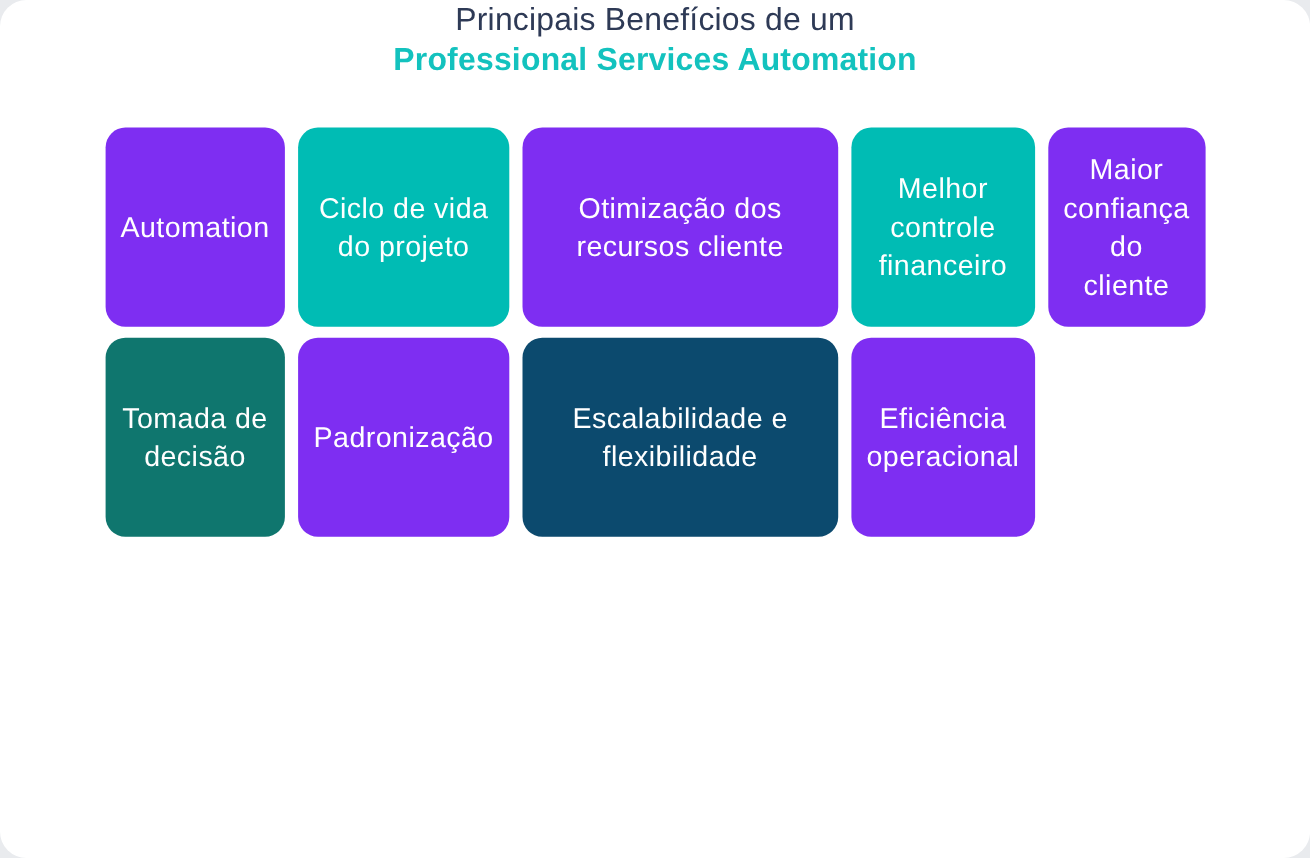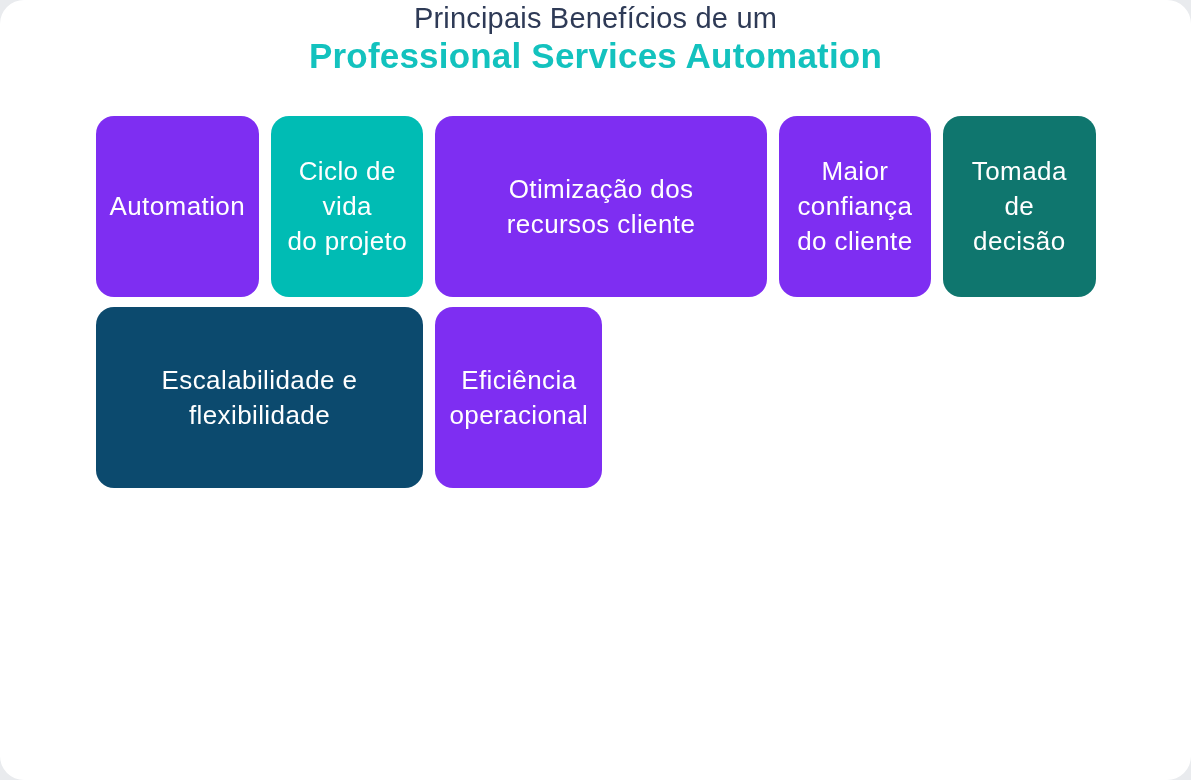--- a/index.html
+++ b/index.html
@@ -19,21 +19,21 @@
     text-align: center;
   }
   .title-line1 {
     font-size: 29px;
     line-height: 37px;
     font-weight: 400;
     color: #2e3a56;
     letter-spacing: 0.2px;
   }
   .title-line2 {
-    font-size: 35px;
+    font-size: 29px;
     line-height: 37px;
     font-weight: 700;
     color: #13c2be;
     letter-spacing: 0.2px;
   }
   .grid {
     width: 1000px;
     margin: 42px auto 0;
     display: grid;
     grid-template-columns: repeat(6, 1fr);
@@ -73,28 +73,35 @@
       <span class="tile-label" style="color: rgb(255, 255, 255);">Automation</span>
     </div>
     <div class="tile" style="background: rgb(0, 188, 180);">
       <span class="tile-label" style="color: rgb(255, 255, 255);">Ciclo de vida
 do projeto</span>
     </div>
     <div class="tile span2" style="background: rgb(126, 46, 242);">
       <span class="tile-label" style="color: rgb(255, 255, 255);">Otimização dos
 recursos cliente</span>
     </div>
+    <div class="tile" style="background: rgb(0, 188, 180);">
+      <span class="tile-label" style="color: rgb(255, 255, 255);">Melhor controle
+financeiro</span>
+    </div>
     <div class="tile" style="background: rgb(126, 46, 242);">
       <span class="tile-label" style="color: rgb(255, 255, 255);">Maior
 confiança
 do cliente</span>
     </div>
     <div class="tile" style="background: #0f766e; justify-content: center;">
       <span class="tile-label" style="color: rgb(255, 255, 255);">Tomada de
 decisão</span>
+    </div>
+    <div class="tile" style="background: rgb(126, 46, 242);">
+      <span class="tile-label" style="color: rgb(255, 255, 255);">Padronização</span>
     </div>
     <div class="tile span2" style="background: #0c4a6e;">
       <span class="tile-label" style="color: rgb(255, 255, 255);">Escalabilidade e flexibilidade</span>
     </div>
     <div class="tile" style="background: rgb(126, 46, 242);">
       <span class="tile-label" style="color: #ffffff;">Eficiência
 operacional</span>
     </div>
   </div>
 

